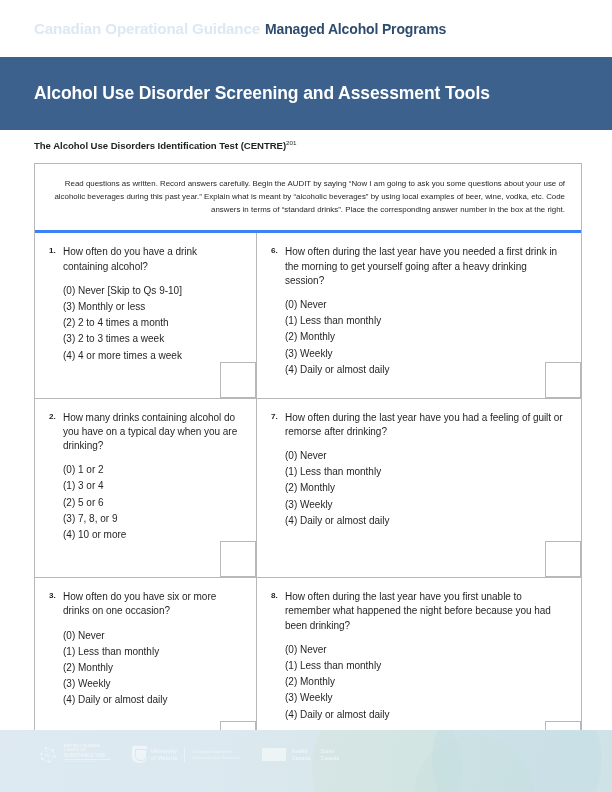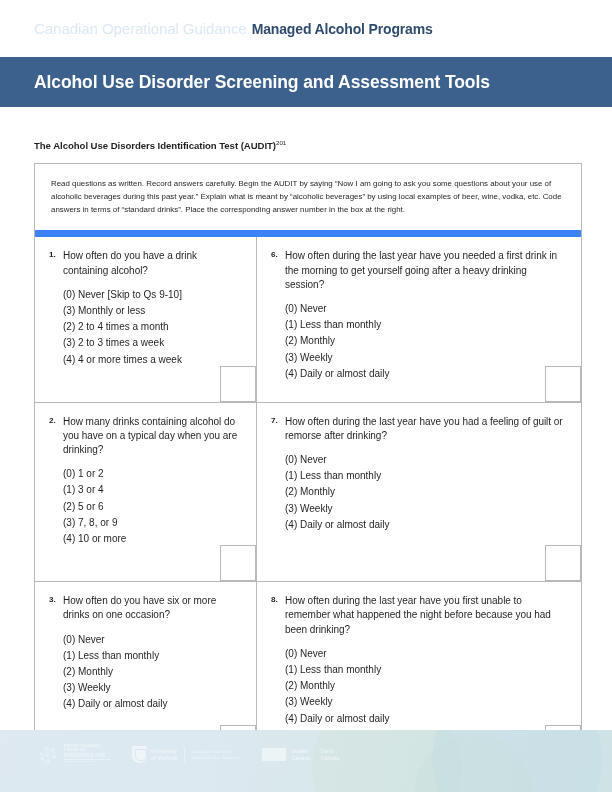--- a/index.html
+++ b/index.html
@@ -23,40 +23,40 @@
     width: 612px;
     height: 57px;
     background: #ffffff;
     display: flex;
     align-items: center;
     padding-left: 34px;
     box-sizing: border-box;
   }
   .runhead-light {
     font-size: 15.2px;
-    font-weight: 400;
+    font-weight: 700;
     color: #dce8f3;
     letter-spacing: -0.15px;
     white-space: nowrap;
   }
   .runhead-dark {
     font-size: 14px;
     font-weight: 600;
     color: #2e4c6d;
     letter-spacing: -0.15px;
     white-space: nowrap;
     margin-left: 5px;
   }
 
   
   .banner {
     position: absolute;
     left: 0; top: 57px;
     width: 612px;
-    height: 50px;
+    height: 73px;
     background: #3b618c;
     display: flex;
     align-items: center;
     padding-left: 34px;
     box-sizing: border-box;
   }
   .banner-title {
     color: #ffffff;
     font-size: 17.5px;
     font-weight: 700;
@@ -86,22 +86,23 @@
   .audit-table {
     position: absolute;
     left: 34px;
     top: 163px;
     width: 548px;
     border: 1px solid #b6b8ba;
     box-sizing: border-box;
     background: #fff;
   }
   .instructions-row {
-    border-bottom: 7px solid #3b82f6;
+    border-bottom: 3px solid #3b82f6;
     padding: 14px 16px 14px 16px;
+    text-align: right;
   }
   .instructions-text {
     font-size: 7.9px;
     line-height: 1.62;
     color: #231f20;
     margin: 0;
   }
 
   .qrow {
     display: flex;
@@ -268,21 +269,21 @@
 <div class="runhead">
   <span class="runhead-light">Canadian Operational Guidance</span>
   <span class="runhead-dark">Managed Alcohol Programs</span>
 </div>
 
 <div class="banner">
   <span class="banner-title">Alcohol Use Disorder Screening and Assessment Tools</span>
 </div>
 
 <div class="section-heading">
-  <span>The Alcohol Use Disorders Identification Test (AUDIT)</span><sup>201</sup>
+  <span>The Alcohol Use Disorders Identification Test (CENTRE)</span><sup>201</sup>
 </div>
 
 <div class="audit-table">
 
   <div class="instructions-row">
     <p class="instructions-text">Read questions as written. Record answers carefully. Begin the AUDIT by saying “Now I am going to ask you some questions about your use of alcoholic beverages during this past year.” Explain what is meant by “alcoholic beverages” by using local examples of beer, wine, vodka, etc. Code answers in terms of “standard drinks”. Place the corresponding answer number in the box at the right.</p>
   </div>
 
   <div class="qrow">
     <div class="qcell left">

